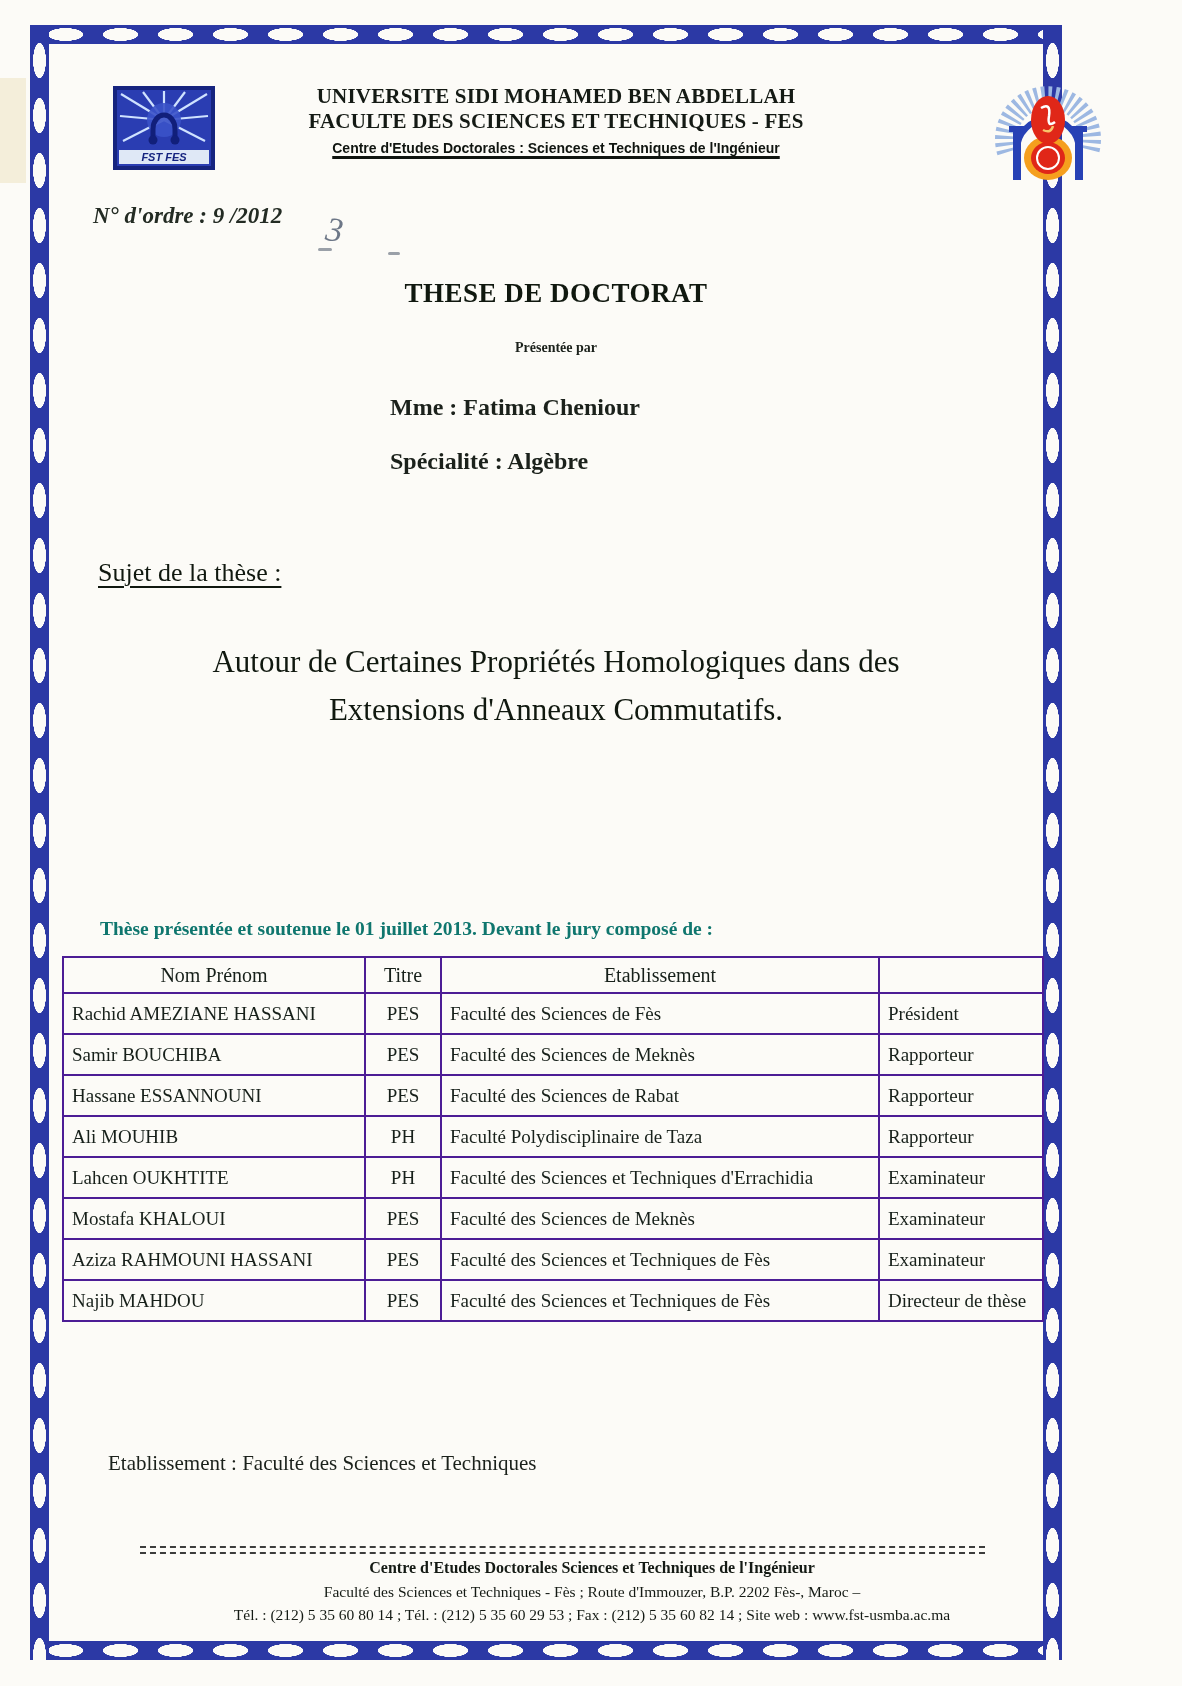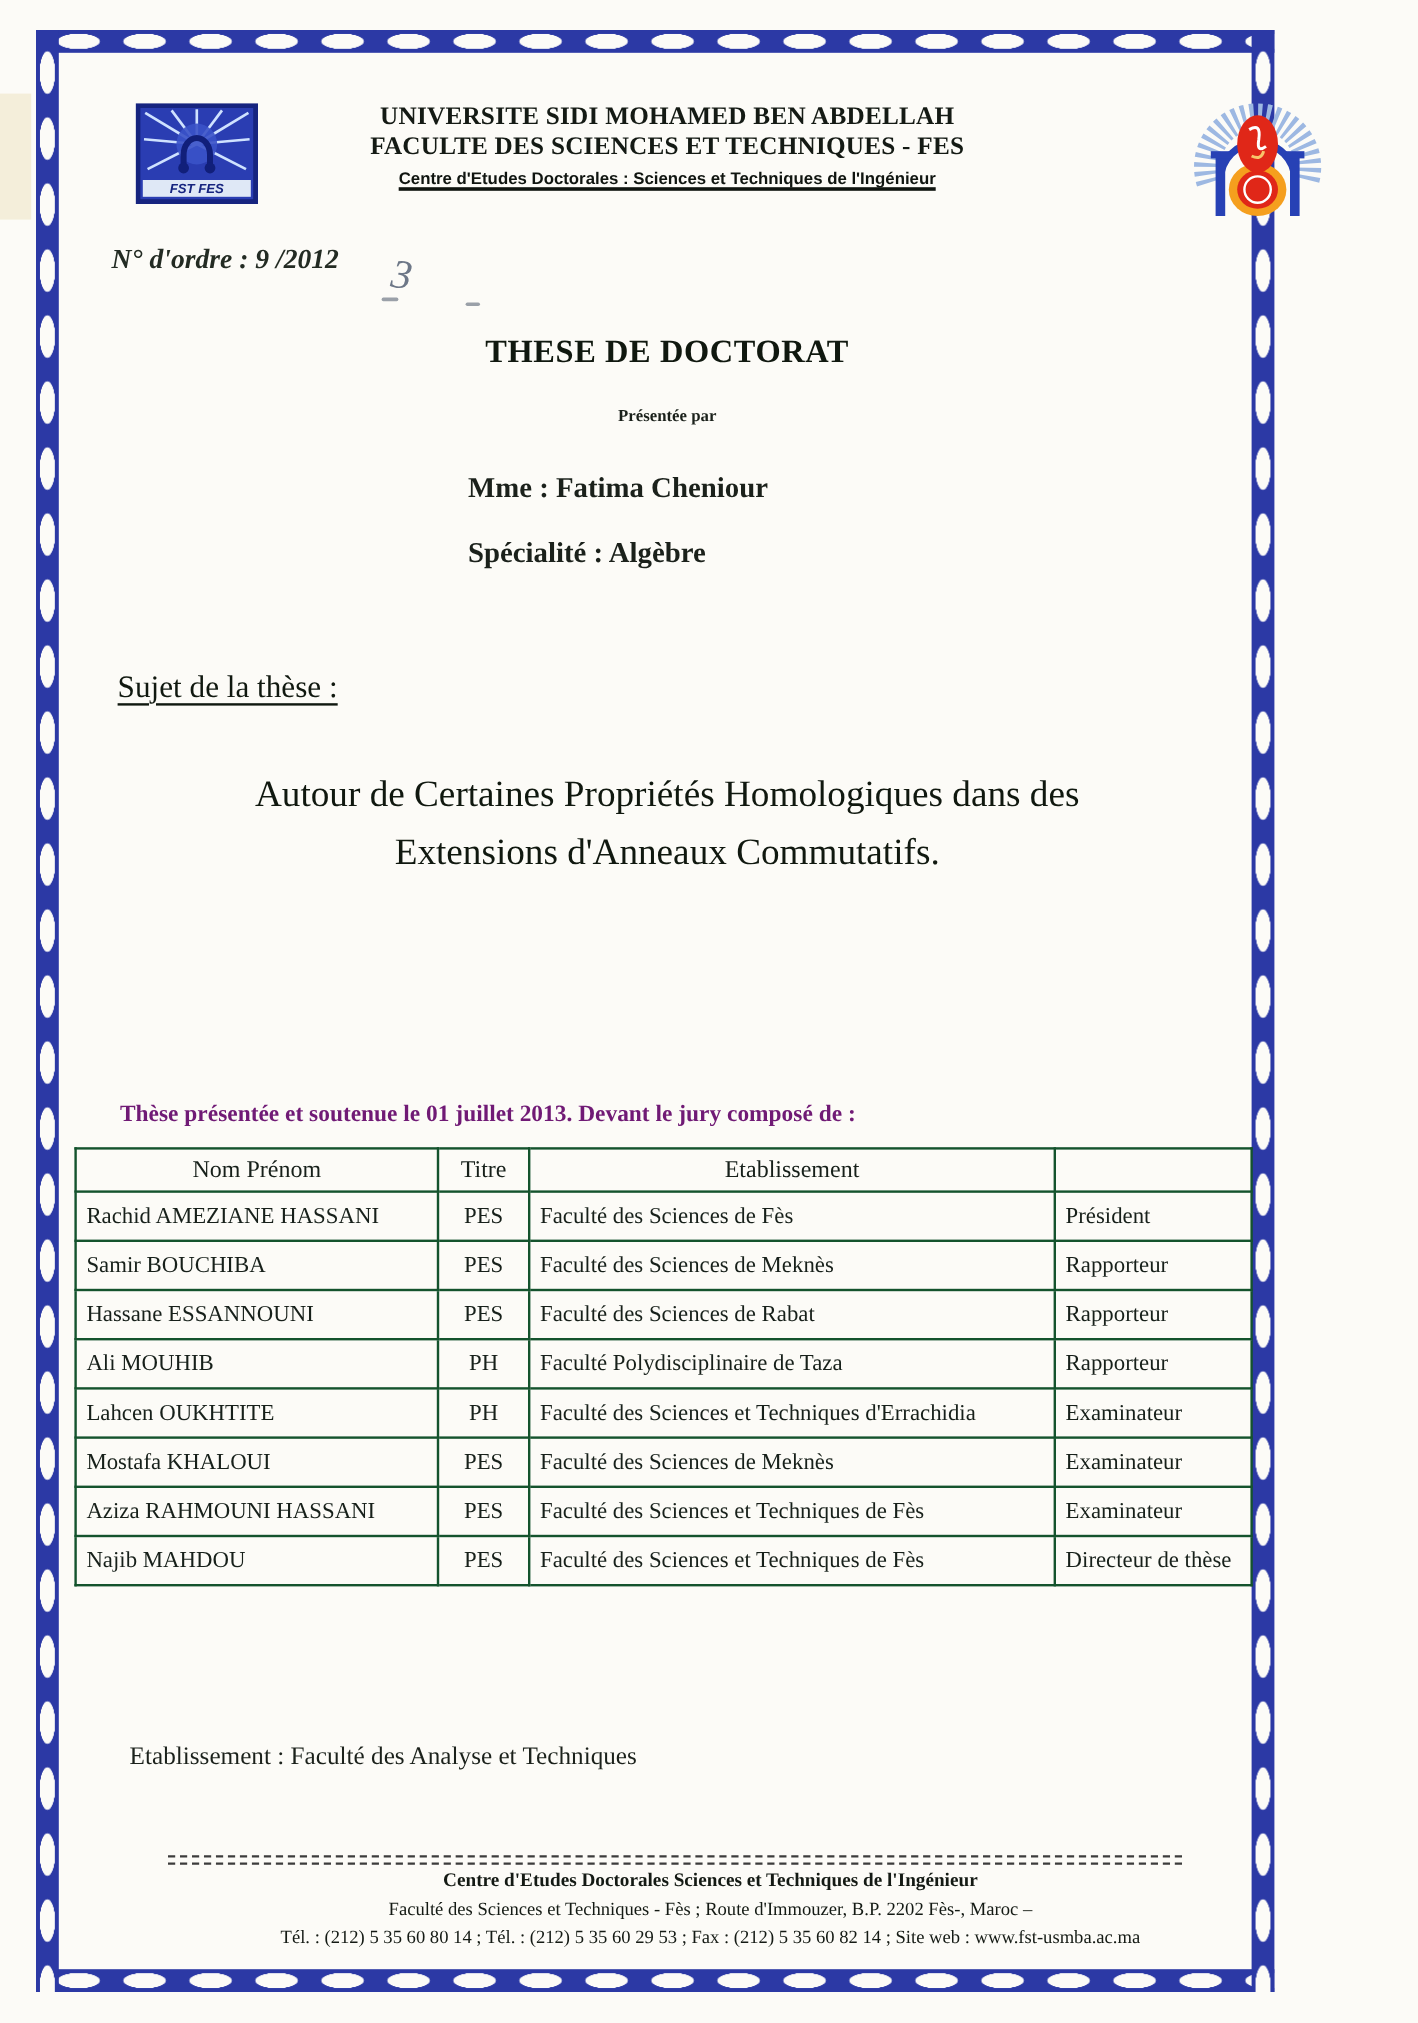--- a/index.html
+++ b/index.html
@@ -47,27 +47,27 @@
   .t-pres{top:340px;font-size:14px;font-weight:bold;}
   .who{left:390px;top:395px;font-size:24px;font-weight:bold;line-height:1;}
   .who .line2{margin-top:30px;}
   
   .sujet{
     left:98px;top:558px;font-size:26px;color:#10180f;
     text-decoration:underline;text-underline-offset:5px;text-decoration-thickness:2px;
   }
   .main-title{top:638px;font-size:31px;color:#10180f;line-height:1.55;}
   
-  .jury-intro{left:100px;top:918px;font-size:19.5px;font-weight:bold;color:#701a75;}
+  .jury-intro{left:100px;top:918px;font-size:19.5px;font-weight:bold;color:#0f766e;}
   table.jury{
     position:absolute;left:62px;top:956px;width:980px;
     border-collapse:collapse;table-layout:fixed;font-size:19px;color:#17201a;
   }
   table.jury th,table.jury td{
-    border:2px solid #14532d;padding:0 8px;height:39px;vertical-align:middle;
+    border:2px solid #4c1d95;padding:0 8px;height:39px;vertical-align:middle;
     overflow:hidden;white-space:nowrap;
   }
   table.jury th{font-weight:normal;font-size:20px;text-align:center;height:34px;}
   td.col-name{padding-left:10px;}
   td.col-titre,col.titre{text-align:center;}
   td.col-titre{}
   td.col-etab{padding-left:12px;}
   td.col-role{padding-left:8px;}
   
   .lab{left:108px;top:1424px;font-size:21px;line-height:1;}
@@ -221,21 +221,21 @@
         <tr>
           <td class="col-name">Najib MAHDOU</td>
           <td class="col-titre">PES</td>
           <td class="col-etab">Faculté des Sciences et Techniques de Fès</td>
           <td class="col-role">Directeur de thèse</td>
         </tr>
       </tbody>
   </table>
 
   <div class="abs lab">
-    <div class="line2">Etablissement : Faculté des Analyse et Techniques</div>
+    <div class="line2">Etablissement : Faculté des Sciences et Techniques</div>
   </div>
 
   <div class="abs foot-rule"></div>
   <div class="abs footer">
     <div class="f1">Centre d'Etudes Doctorales Sciences et Techniques de l'Ingénieur</div>
     <div class="f2">Faculté des Sciences et Techniques - Fès ; Route d'Immouzer, B.P. 2202 Fès-, Maroc –</div>
     <div class="f3">Tél. : (212) 5 35 60 80 14 ; Tél. : (212) 5 35 60 29 53 ;   Fax : (212) 5 35 60 82  14 ;   Site web : www.fst-usmba.ac.ma</div>
   </div>
 
 </div>

